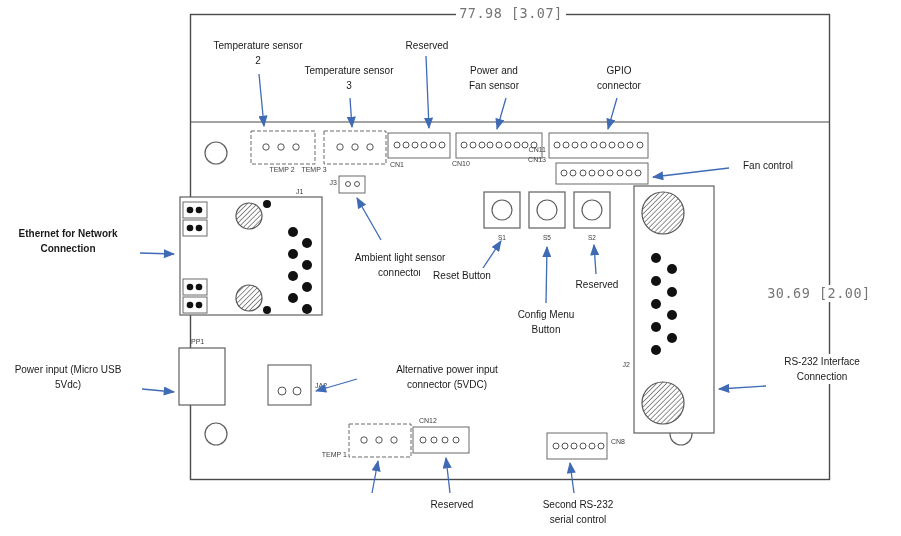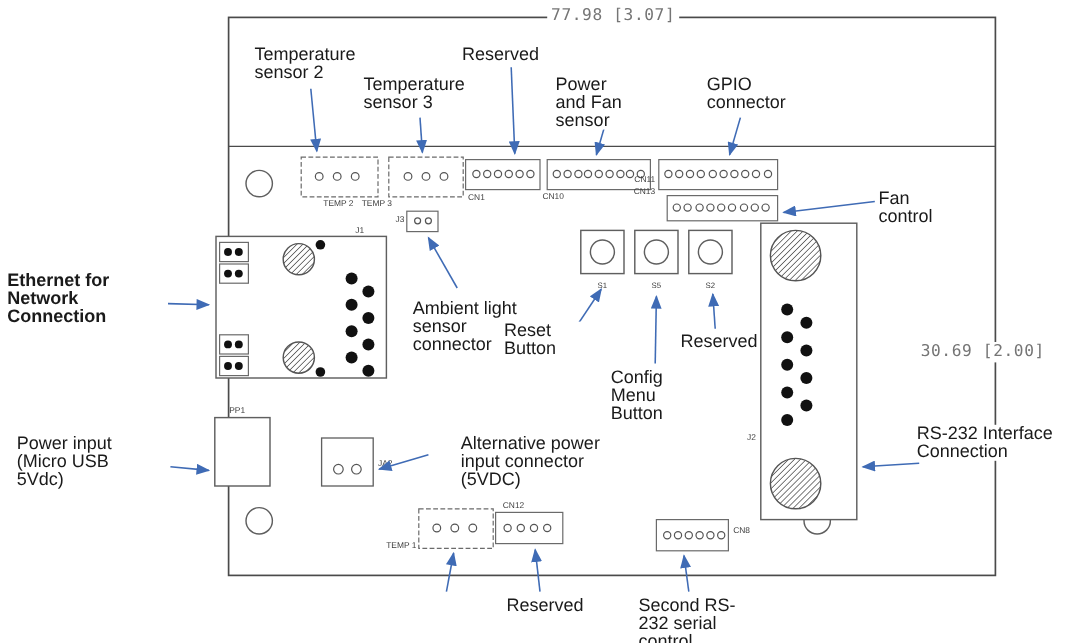--- a/index.html
+++ b/index.html
@@ -1,20 +1,20 @@
 <!DOCTYPE html>
 <html><head>
 <meta charset="utf-8">
 <style>
   html,body{margin:0;padding:0;background:#fff;}
   .stage{position:relative;width:901px;height:536px;background:#fff;overflow:hidden;
          font-family:"Liberation Sans",sans-serif;}
   svg.layer{position:absolute;left:0;top:0;}
-  .callout{position:absolute;font-size:15px;line-height:15px;color:#1a1a1a;
-           background:#fff;}
+  .callout{position:absolute;font-size:10px;line-height:15px;color:#1a1a1a;
+           text-align:center;background:#fff;}
   .dim{position:absolute;font-family:"DejaVu Sans Mono",monospace;font-size:13.5px;
        color:#757575;background:#fff;text-align:center;letter-spacing:.5px;height:17px;}
   .refdes{font-family:"Liberation Sans",sans-serif;font-size:7px;fill:#3c3c3c;}
   .btnlbl{font-family:"Liberation Sans",sans-serif;font-size:6.5px;fill:#3c3c3c;}
 </style>
 </head>
 <body>
 
 <div class="stage">
 

